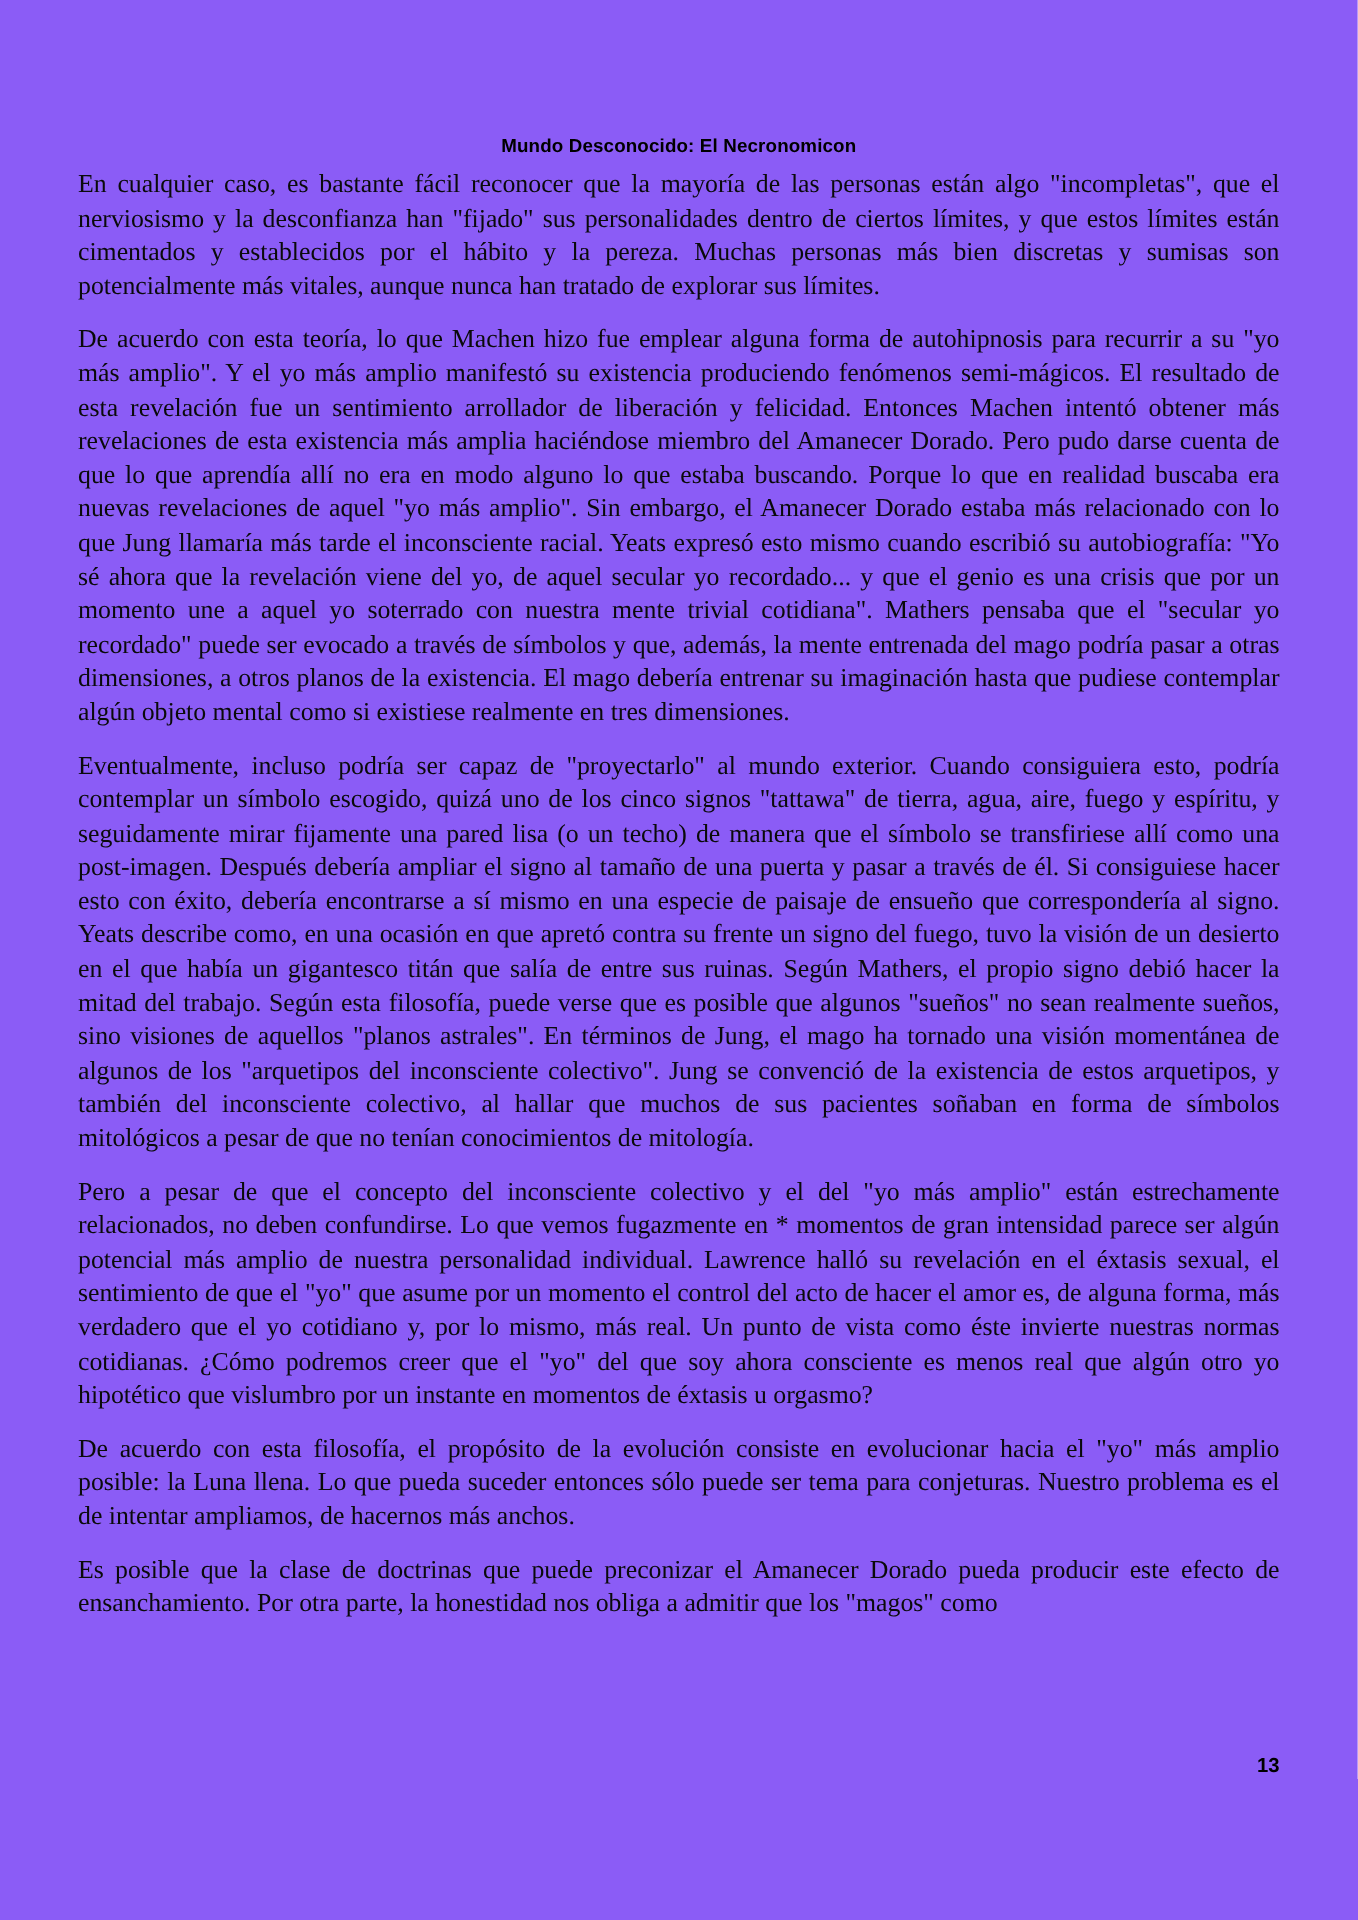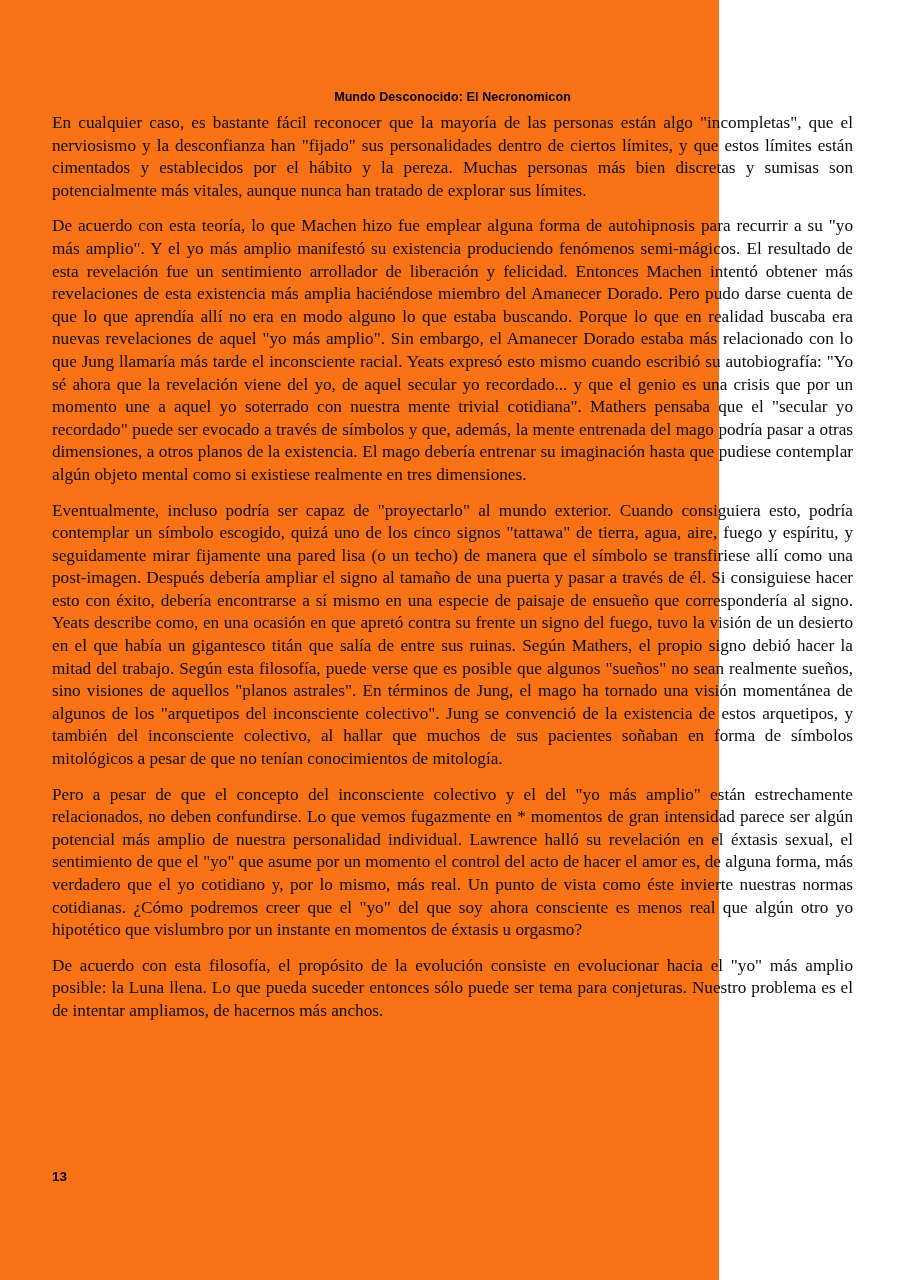--- a/index.html
+++ b/index.html
@@ -15,23 +15,23 @@
     overflow: hidden;
     font-family: "Liberation Serif", "DejaVu Serif", serif;
     color: #000000;
     -webkit-font-smoothing: antialiased;
   }
 
   .page {
     position: absolute;
     left: 0;
     top: 0;
-    width: 719px;
+    width: 905px;
     height: 1280px;
-    background: #f97316;
+    background: #8b5cf6;
     box-sizing: border-box;
   }
 
   .page-header {
     position: absolute;
     left: 52px;
     top: 90px;
     width: 801px;
     text-align: center;
     font-family: "Liberation Sans", "DejaVu Sans", sans-serif;
@@ -63,38 +63,39 @@
 
   .para:last-child {
     margin-bottom: 0;
   }
 
   .page-number {
     position: absolute;
     left: 52px;
     top: 1169px;
     width: 801px;
-    text-align: left;
+    text-align: right;
     font-family: "Liberation Sans", "DejaVu Sans", sans-serif;
     font-weight: bold;
     font-size: 13.5px;
     line-height: 16px;
     color: #000000;
   }
 </style>
 </head>
 <body>
 
 <div class="page">
 
   <div class="page-header">Mundo Desconocido: El Necronomicon</div>
 
   <div class="body-text">
     <p class="para">En cualquier caso, es bastante fácil reconocer que la mayoría de las personas están algo "incompletas", que el nerviosismo y la desconfianza han "fijado" sus personalidades dentro de ciertos límites, y que estos límites están cimentados y establecidos por el hábito y la pereza. Muchas personas más bien discretas y sumisas son potencialmente más vitales, aunque nunca han tratado de explorar sus límites.</p>
     <p class="para">De acuerdo con esta teoría, lo que Machen hizo fue emplear alguna forma de autohipnosis para recurrir a su "yo más amplio". Y el yo más amplio manifestó su existencia produciendo fenómenos semi-mágicos. El resultado de esta revelación fue un sentimiento arrollador de liberación y felicidad. Entonces Machen intentó obtener más revelaciones de esta existencia más amplia haciéndose miembro del Amanecer Dorado. Pero pudo darse cuenta de que lo que aprendía allí no era en modo alguno lo que estaba buscando. Porque lo que en realidad buscaba era nuevas revelaciones de aquel "yo más amplio". Sin embargo, el Amanecer Dorado estaba más relacionado con lo que Jung llamaría más tarde el inconsciente racial. Yeats expresó esto mismo cuando escribió su autobiografía: "Yo sé ahora que la revelación viene del yo, de aquel secular yo recordado... y que el genio es una crisis que por un momento une a aquel yo soterrado con nuestra mente trivial cotidiana". Mathers pensaba que el "secular yo recordado" puede ser evocado a través de símbolos y que, además, la mente entrenada del mago podría pasar a otras dimensiones, a otros planos de la existencia. El mago debería entrenar su imaginación hasta que pudiese contemplar algún objeto mental como si existiese realmente en tres dimensiones.</p>
     <p class="para">Eventualmente, incluso podría ser capaz de "proyectarlo" al mundo exterior. Cuando consiguiera esto, podría contemplar un símbolo escogido, quizá uno de los cinco signos "tattawa" de tierra, agua, aire, fuego y espíritu, y seguidamente mirar fijamente una pared lisa (o un techo) de manera que el símbolo se transfiriese allí como una post-imagen. Después debería ampliar el signo al tamaño de una puerta y pasar a través de él. Si consiguiese hacer esto con éxito, debería encontrarse a sí mismo en una especie de paisaje de ensueño que correspondería al signo. Yeats describe como, en una ocasión en que apretó contra su frente un signo del fuego, tuvo la visión de un desierto en el que había un gigantesco titán que salía de entre sus ruinas. Según Mathers, el propio signo debió hacer la mitad del trabajo. Según esta filosofía, puede verse que es posible que algunos "sueños" no sean realmente sueños, sino visiones de aquellos "planos astrales". En términos de Jung, el mago ha tornado una visión momentánea de algunos de los "arquetipos del inconsciente colectivo". Jung se convenció de la existencia de estos arquetipos, y también del inconsciente colectivo, al hallar que muchos de sus pacientes soñaban en forma de símbolos mitológicos a pesar de que no tenían conocimientos de mitología.</p>
     <p class="para">Pero a pesar de que el concepto del inconsciente colectivo y el del "yo más amplio" están estrechamente relacionados, no deben confundirse. Lo que vemos fugazmente en * momentos de gran intensidad parece ser algún potencial más amplio de nuestra personalidad individual. Lawrence halló su revelación en el éxtasis sexual, el sentimiento de que el "yo" que asume por un momento el control del acto de hacer el amor es, de alguna forma, más verdadero que el yo cotidiano y, por lo mismo, más real. Un punto de vista como éste invierte nuestras normas cotidianas. ¿Cómo podremos creer que el "yo" del que soy ahora consciente es menos real que algún otro yo hipotético que vislumbro por un instante en momentos de éxtasis u orgasmo?</p>
     <p class="para">De acuerdo con esta filosofía, el propósito de la evolución consiste en evolucionar hacia el "yo" más amplio posible: la Luna llena. Lo que pueda suceder entonces sólo puede ser tema para conjeturas. Nuestro problema es el de intentar ampliamos, de hacernos más anchos.</p>
+    <p class="para">Es posible que la clase de doctrinas que puede preconizar el Amanecer Dorado pueda producir este efecto de ensanchamiento. Por otra parte, la honestidad nos obliga a admitir que los "magos" como</p>
   </div>
 
   <div class="page-number">13</div>
 
 </div>
 
 </body></html>

